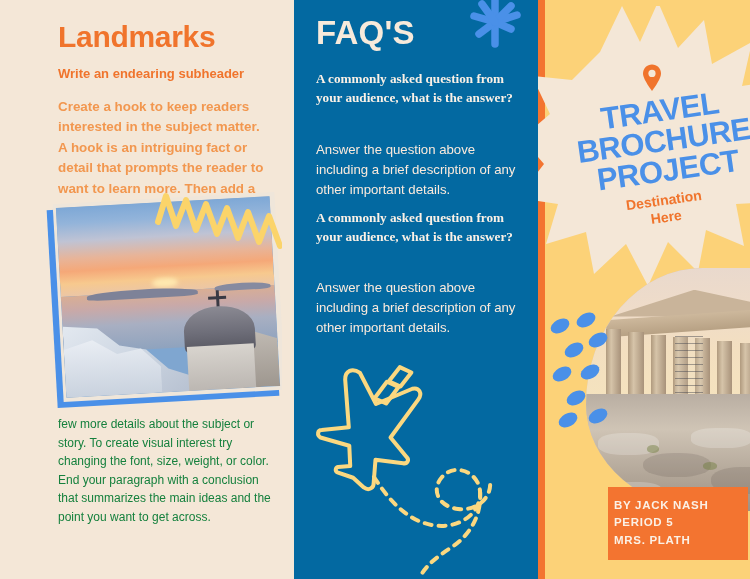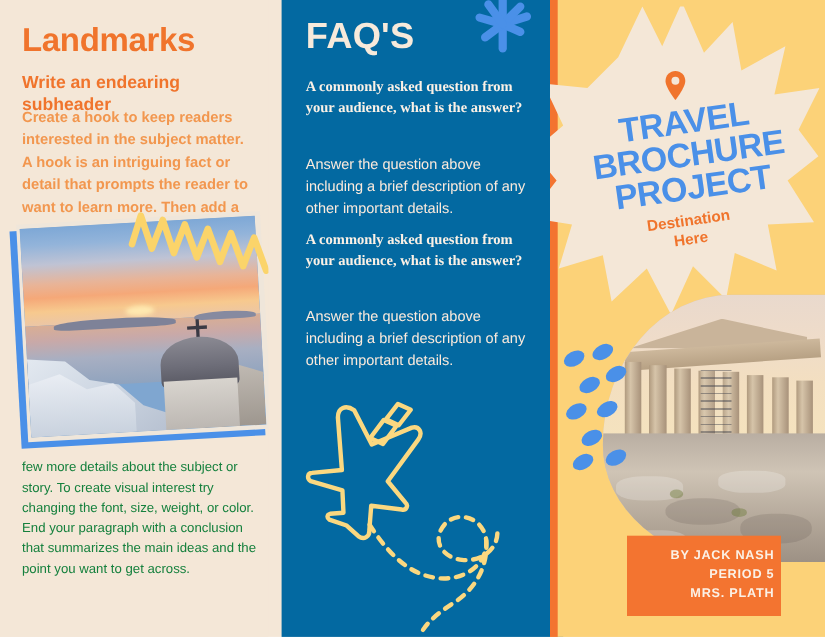--- a/index.html
+++ b/index.html
@@ -17,20 +17,21 @@
     overflow: hidden;
     background: #F4E7D7;
   }
 
   
   .panel {
     position: absolute;
     top: 0;
     height: 579px;
     overflow: hidden;
+    margin-left: 38px;
   }
   #panel-landmarks {
     left: 0;
     width: 244px;
     background: #F4E7D7;
   }
   #panel-faq {
     left: 256px;
     width: 256px;
     background: #0369a1;
@@ -60,21 +61,21 @@
     font-weight: bold;
     color: #F0742C;
     letter-spacing: -0.3px;
     line-height: 1.1;
   }
   #landmarks-subheader {
     position: absolute;
     left: 20px;
     top: 66px;
     width: 215px;
-    font-size: 16px;
+    font-size: 13px;
     font-weight: bold;
     color: #F0742C;
     line-height: 1.25;
   }
   #landmarks-body-top {
     position: absolute;
     left: 20px;
     top: 97px;
     width: 212px;
     font-size: 13.4px;
@@ -421,21 +422,21 @@
     width: 110px;
     height: 145px;
   }
   #credit-box {
     position: absolute;
     left: 70px;
     top: 487px;
     width: 128px;
     padding: 10px 6px 11px 6px;
     background: #F37430;
-    text-align: right;
+    text-align: left;
     color: #FBF1E6;
     font-size: 11.5px;
     font-weight: bold;
     letter-spacing: 0.7px;
     line-height: 1.5;
   }
   #credit-box span { display: block; }
 </style>
 </head>
 <body>

